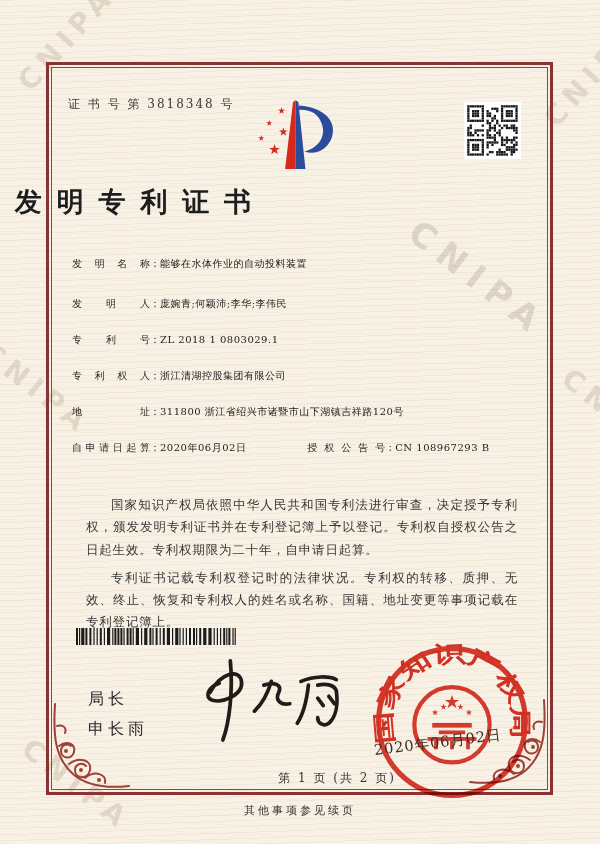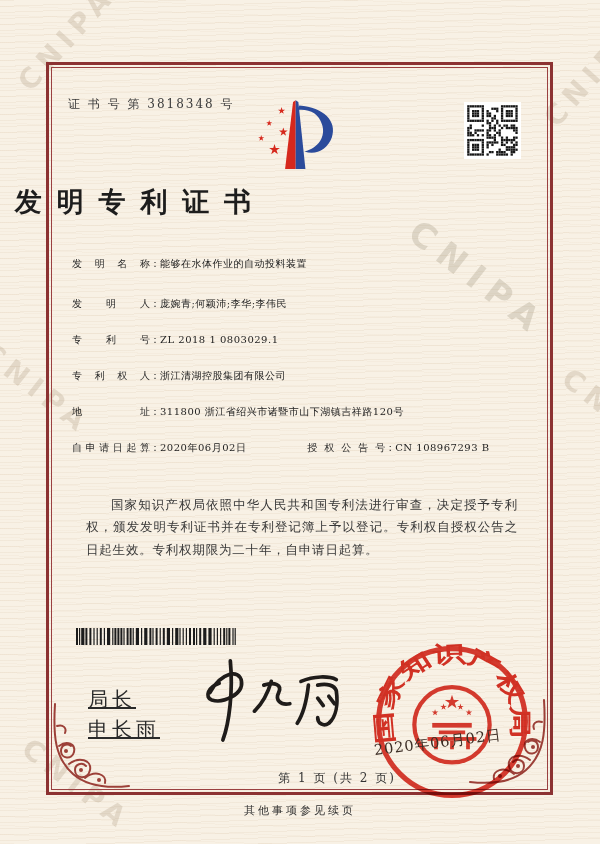--- a/index.html
+++ b/index.html
@@ -44,21 +44,21 @@
   }
   .fvalue{letter-spacing:.5px;color:#222;}
   .grant-left{display:inline-block;width:232px;}
   .grant-right{display:inline-block;}
   .paras{position:absolute;left:74px;top:494px;width:456px;}
   .paras p{
     margin:0 12px 6px;font-size:12.5px;line-height:1.78;text-indent:2em;
     letter-spacing:.8px;color:#383838;text-align:justify;
   }
   .barcode{position:absolute;left:76px;top:628px;width:164px;height:17px;}
-  .signer{position:absolute;left:88px;top:684px;font-size:20px;line-height:30px;letter-spacing:4px;color:#2a2a2a;text-decoration:underline;}
+  .signer{position:absolute;left:88px;top:684px;font-size:16px;line-height:30px;letter-spacing:4px;color:#2a2a2a;}
   .signature{position:absolute;left:182px;top:650px;width:158px;height:100px;}
   .seal{position:absolute;left:372px;top:642px;width:160px;height:160px;mix-blend-mode:multiply;opacity:.95;}
   .flourish{position:absolute;width:82px;height:92px;}
   .flourish.fl-left{left:49px;top:698px;}
   .flourish.fl-right{left:468px;top:694px;transform:scaleX(-1);}
   .page-no{position:absolute;left:0;top:770px;width:100%;text-align:center;font-size:12px;letter-spacing:2px;color:#333;padding-left:37px;}
   .cont-note{position:absolute;left:0;top:803px;width:100%;text-align:center;font-size:11px;letter-spacing:3px;color:#2f2f2f;}
 </style>
 </head>
 <body>
@@ -368,20 +368,21 @@
         <span class="flabel">自申请日起算</span><span>：</span><span class="fvalue">2020年06月02日</span>
       </span>
       <span class="grant-right">
         <span class="flabel">授权公告号</span><span>：</span><span class="fvalue">CN 108967293 B</span>
       </span>
     </div>
   </div>
 
   <div class="paras">
     <p>国家知识产权局依照中华人民共和国专利法进行审查，决定授予专利权，颁发发明专利证书并在专利登记簿上予以登记。专利权自授权公告之日起生效。专利权期限为二十年，自申请日起算。</p>
+    <p>专利证书记载专利权登记时的法律状况。专利权的转移、质押、无效、终止、恢复和专利权人的姓名或名称、国籍、地址变更等事项记载在专利登记簿上。</p>
   </div>
 
   <svg class="barcode" id="barcode-svg" viewBox="0 0 164 17" preserveAspectRatio="none">
       <rect x="0" y="0" width="2" height="17" fill="#1c1c1c"></rect>
       <rect x="3" y="0" width="1.2" height="17" fill="#1c1c1c"></rect>
       <rect x="5.2" y="0" width="3.2" height="17" fill="#1c1c1c"></rect>
       <rect x="9.4" y="0" width="2" height="17" fill="#1c1c1c"></rect>
       <rect x="13.4" y="0" width="2" height="17" fill="#1c1c1c"></rect>
       <rect x="17.4" y="0" width="1.2" height="17" fill="#1c1c1c"></rect>
       <rect x="20.599999999999998" y="0" width="1.2" height="17" fill="#1c1c1c"></rect>

